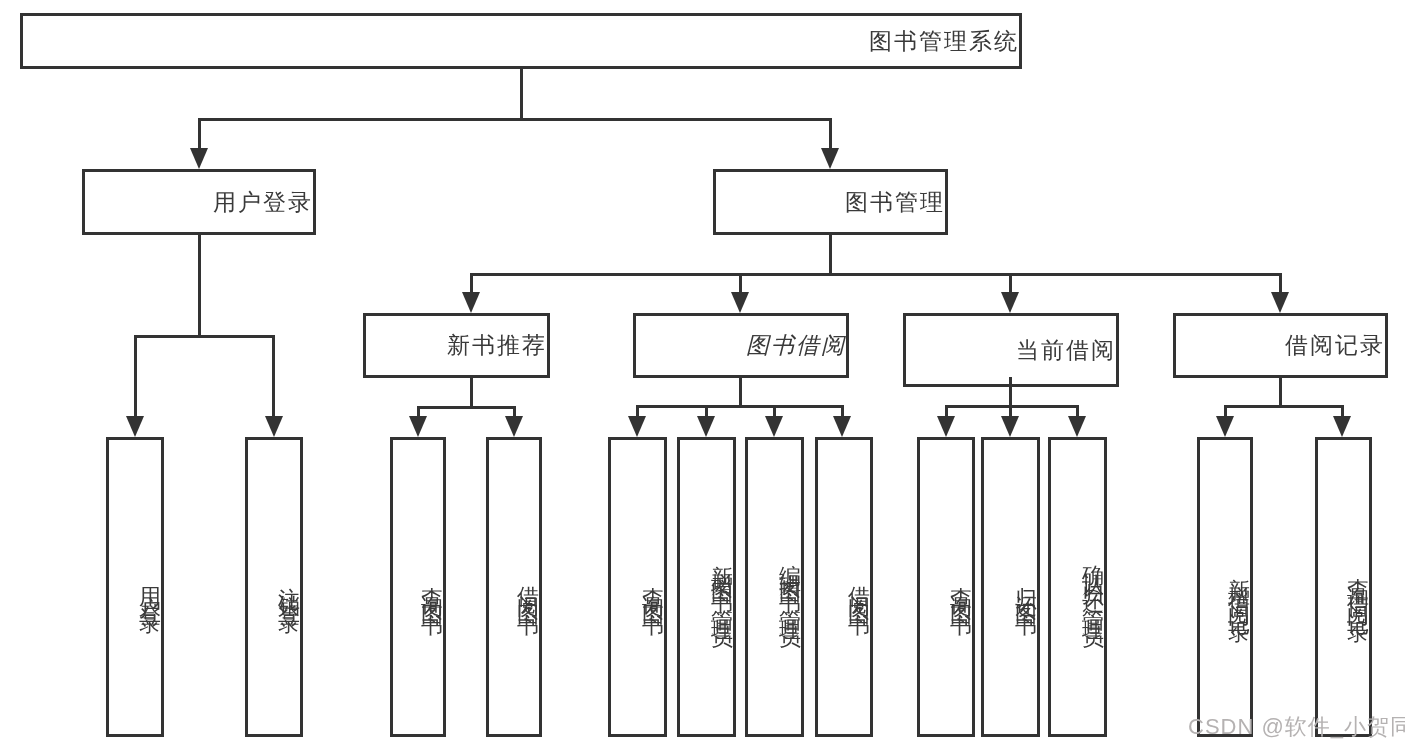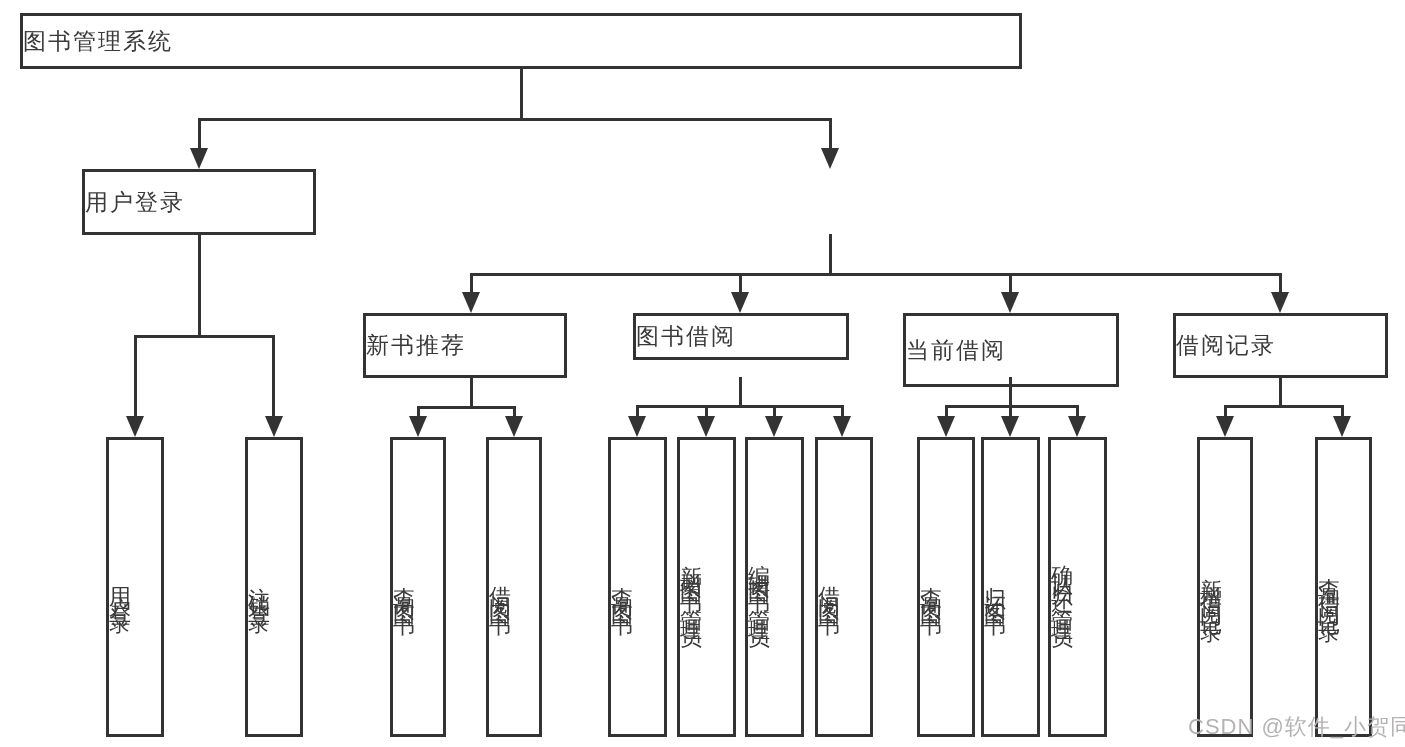--- a/index.html
+++ b/index.html
@@ -8,21 +8,21 @@
     --watermark:#b5b2b2;
     --background:#ffffff;
   }
   html,body{margin:0;padding:0;background:var(--background);}
   .canvas{
     position:relative;width:1405px;height:747px;background:var(--background);
     overflow:hidden;font-family:"Liberation Sans",sans-serif;color:var(--text);
   }
   .box{
     position:absolute;box-sizing:border-box;border:3px solid var(--line);
-    background:var(--background);display:flex;align-items:center;justify-content:flex-start;
+    background:var(--background);display:flex;align-items:center;justify-content:flex-end;
   }
   .hbox .label{font-size:23px;letter-spacing:2px;white-space:nowrap;}
   .leaf{overflow:hidden;}
   .leaf .label{
     writing-mode:vertical-lr;text-orientation:mixed;
     font-size:22px;line-height:1;letter-spacing:9px;
   }
   .ln{position:absolute;background:var(--line);}
   .ar{
     position:absolute;width:0;height:0;
@@ -46,43 +46,46 @@
   <i class="ln" style="left:520px;top:68px;width:3px;height:50px;"></i>
   <i class="ln" style="left:198px;top:118px;width:633px;height:3px;"></i>
   <i class="ln" style="left:198px;top:118px;width:3px;height:32px;"></i>
   <i class="ln" style="left:829px;top:118px;width:3px;height:32px;"></i>
   <i class="ar" style="left:190px;top:148px;"></i>
   <i class="ar" style="left:821px;top:148px;"></i>
 
   <div class="box hbox" style="left:82px;top:169px;width:234px;height:66px;">
     <span class="label">用户登录</span>
   </div>
+  <div class="box hbox" style="left:713px;top:169px;width:235px;height:66px;">
+    <span class="label">图书管理</span>
+  </div>
 
   <i class="ln" style="left:198px;top:234px;width:3px;height:101px;"></i>
   <i class="ln" style="left:134px;top:335px;width:141px;height:3px;"></i>
   <i class="ln" style="left:134px;top:335px;width:3px;height:83px;"></i>
   <i class="ln" style="left:272px;top:335px;width:3px;height:83px;"></i>
   <i class="ar" style="left:126px;top:416px;"></i>
   <i class="ar" style="left:265px;top:416px;"></i>
 
   <i class="ln" style="left:829px;top:234px;width:3px;height:41px;"></i>
   <i class="ln" style="left:470px;top:273px;width:811px;height:3px;"></i>
   <i class="ln" style="left:470px;top:273px;width:3px;height:22px;"></i>
   <i class="ln" style="left:739px;top:273px;width:3px;height:22px;"></i>
   <i class="ln" style="left:1009px;top:273px;width:3px;height:22px;"></i>
   <i class="ln" style="left:1279px;top:273px;width:3px;height:22px;"></i>
   <i class="ar" style="left:462px;top:292px;"></i>
   <i class="ar" style="left:731px;top:292px;"></i>
   <i class="ar" style="left:1001px;top:292px;"></i>
   <i class="ar" style="left:1271px;top:292px;"></i>
 
-  <div class="box hbox" style="left:363px;top:313px;width:204px;height:65px;">
+  <div class="box hbox" style="left:363px;top:313px;width:187px;height:65px;">
     <span class="label">新书推荐</span>
   </div>
-  <div class="box hbox" style="left:633px;top:313px;width:216px;height:47px;">
+  <div class="box hbox" style="left:633px;top:313px;width:216px;height:65px;font-style:italic;">
     <span class="label">图书借阅</span>
   </div>
   <div class="box hbox" style="left:903px;top:313px;width:216px;height:74px;">
     <span class="label">当前借阅</span>
   </div>
   <div class="box hbox" style="left:1173px;top:313px;width:215px;height:65px;">
     <span class="label">借阅记录</span>
   </div>
 
   <i class="ln" style="left:470px;top:377px;width:3px;height:32px;"></i>

